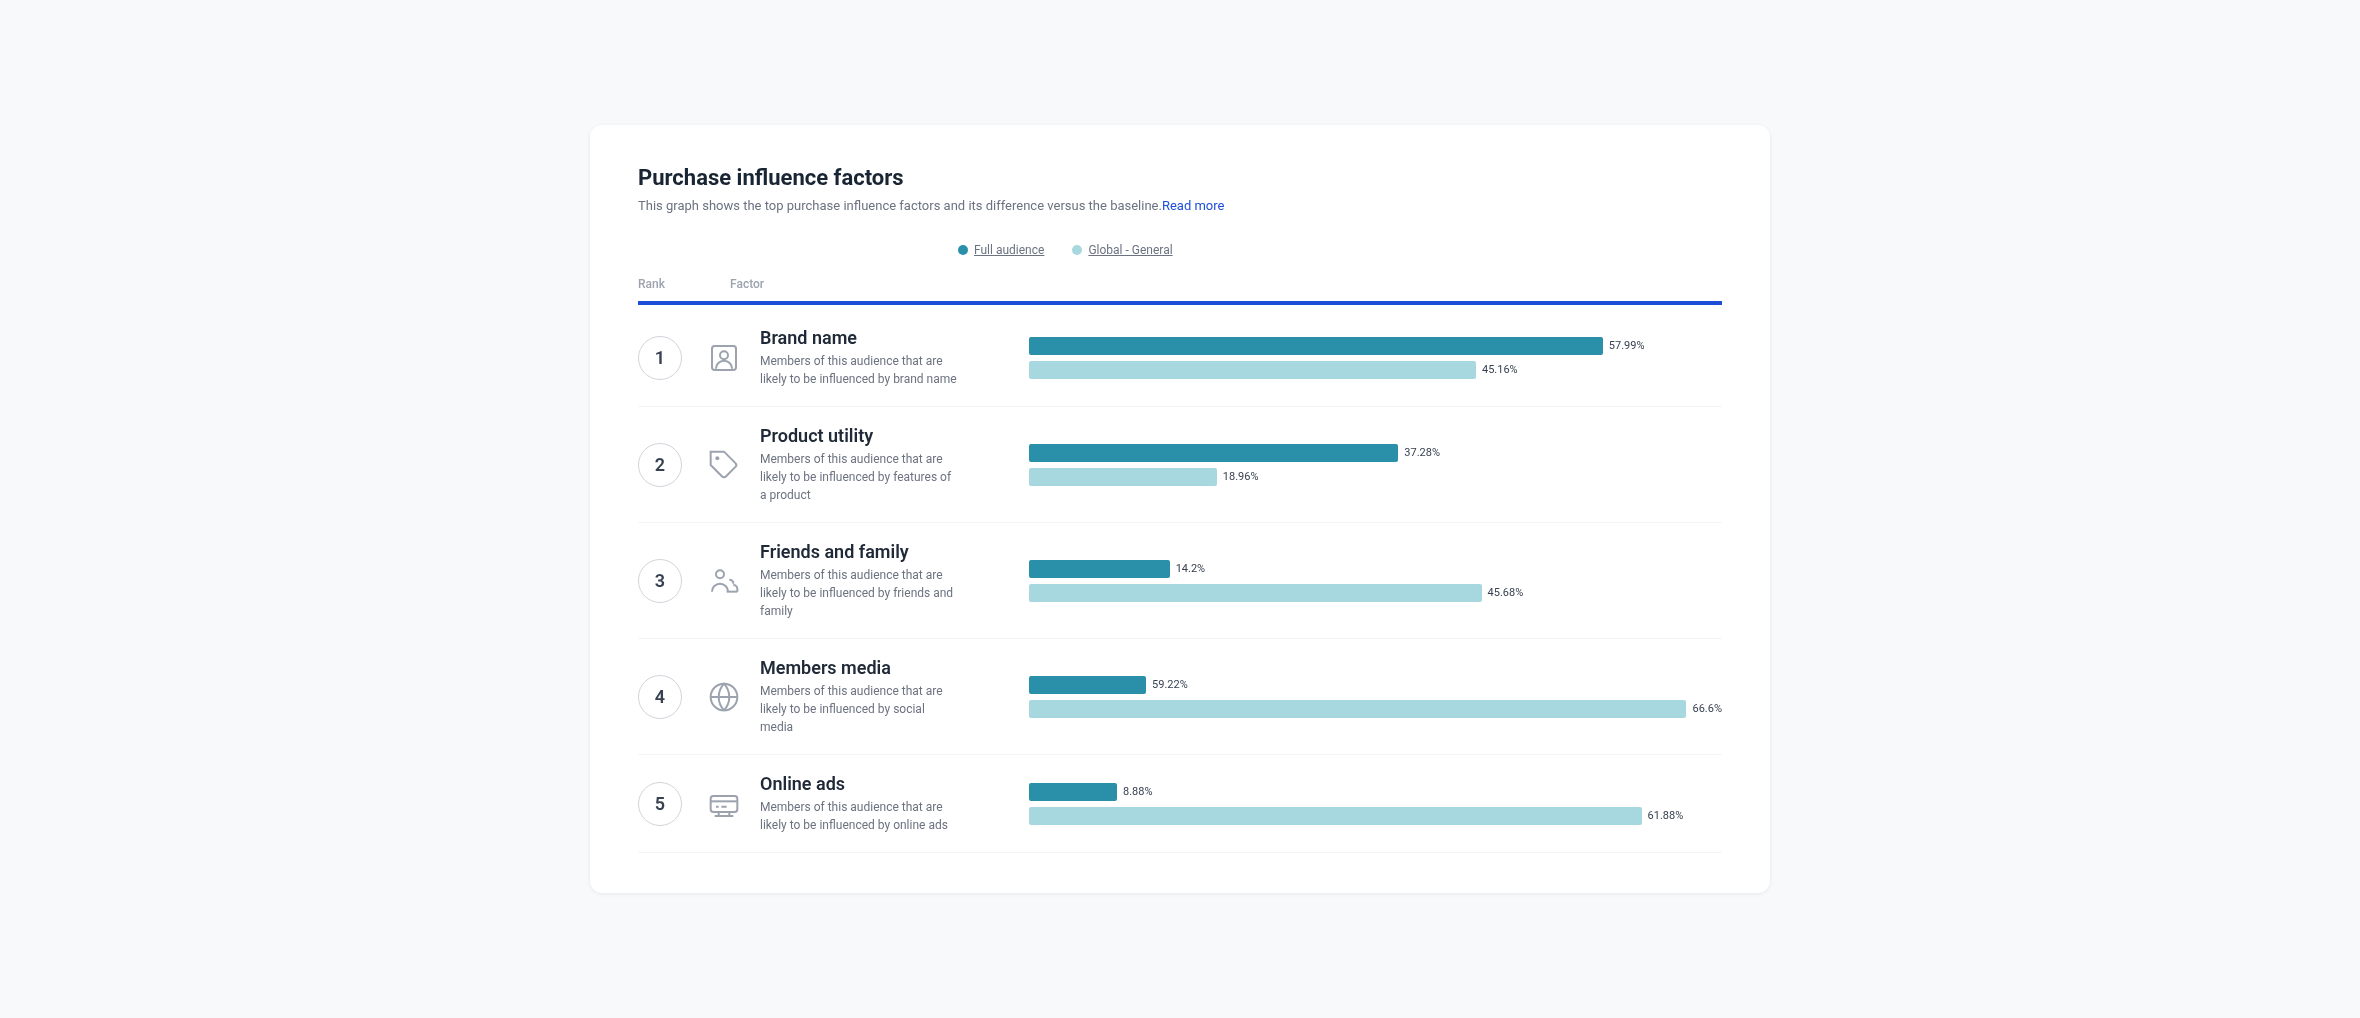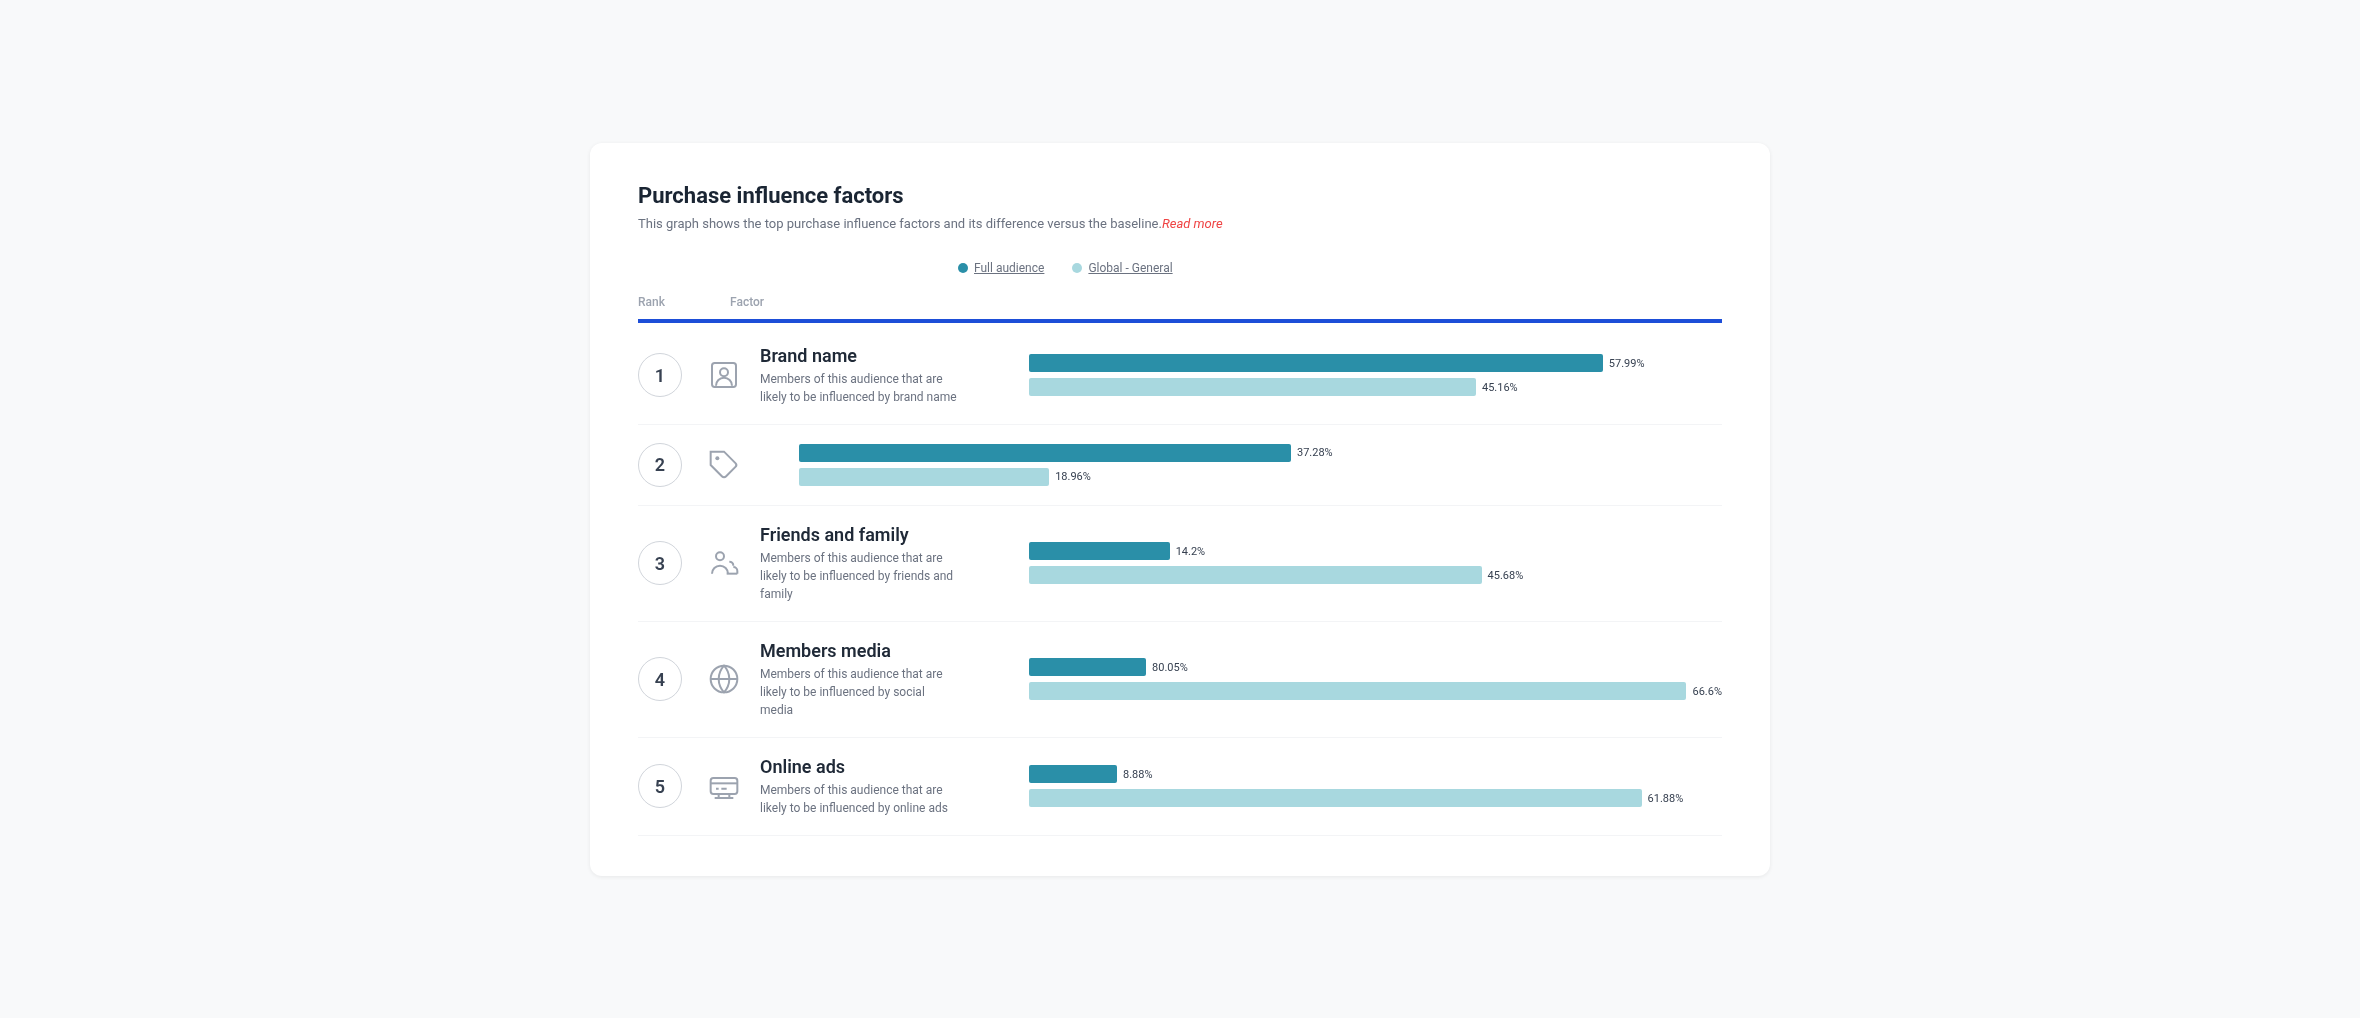--- a/index.html
+++ b/index.html
@@ -24,23 +24,22 @@
       font-weight: 700;
       color: #1a2533;
       margin-bottom: 8px;
     }
     .subtitle {
       font-size: 13px;
       color: #6b7280;
       margin-bottom: 30px;
     }
     .subtitle a {
-      color: #ef4444;
+      color: #1d4ed8;
       text-decoration: none;
-      font-style: italic;
     }
     .legend {
       display: flex;
       gap: 28px;
       margin-bottom: 20px;
       padding-left: 320px;
     }
     .legend-item {
       display: flex;
       align-items: center;
@@ -202,20 +201,24 @@
     </div>
   </div>
       <div class="row">
     <div class="rank-circle">2</div>
     <div class="factor-icon">
           <svg viewBox="0 0 24 24">
             <path d="M20.59 13.41l-7.17 7.17a2 2 0 01-2.83 0L2 12V2h10l8.59 8.59a2 2 0 010 2.82z"></path>
             <circle cx="7" cy="7" r="1.5" fill="#9ca3af" stroke="none"></circle>
           </svg>
         </div>
+    <div class="factor-text">
+      <div class="factor-name">Product utility</div>
+      <div class="factor-desc">Members of this audience that are likely to be influenced by features of a product</div>
+    </div>
     <div class="bars-container">
       <div class="bar-wrapper">
         <div class="bar-track full" style="width:53.3%"></div>
         <span class="bar-label">37.28%</span>
       </div>
       <div class="bar-wrapper">
         <div class="bar-track global" style="width:27.1%"></div>
         <span class="bar-label">18.96%</span>
       </div>
     </div>
@@ -256,21 +259,21 @@
             <path d="M12 2a15.3 15.3 0 014 10 15.3 15.3 0 01-4 10 15.3 15.3 0 01-4-10 15.3 15.3 0 014-10z"></path>
           </svg>
         </div>
     <div class="factor-text">
       <div class="factor-name">Members media</div>
       <div class="factor-desc">Members of this audience that are likely to be influenced by social media</div>
     </div>
     <div class="bars-container">
       <div class="bar-wrapper">
         <div class="bar-track full" style="width:16.9%"></div>
-        <span class="bar-label">80.05%</span>
+        <span class="bar-label">59.22%</span>
       </div>
       <div class="bar-wrapper">
         <div class="bar-track global" style="width:95.1%"></div>
         <span class="bar-label">66.6%</span>
       </div>
     </div>
   </div>
       <div class="row">
     <div class="rank-circle">5</div>
     <div class="factor-icon">

